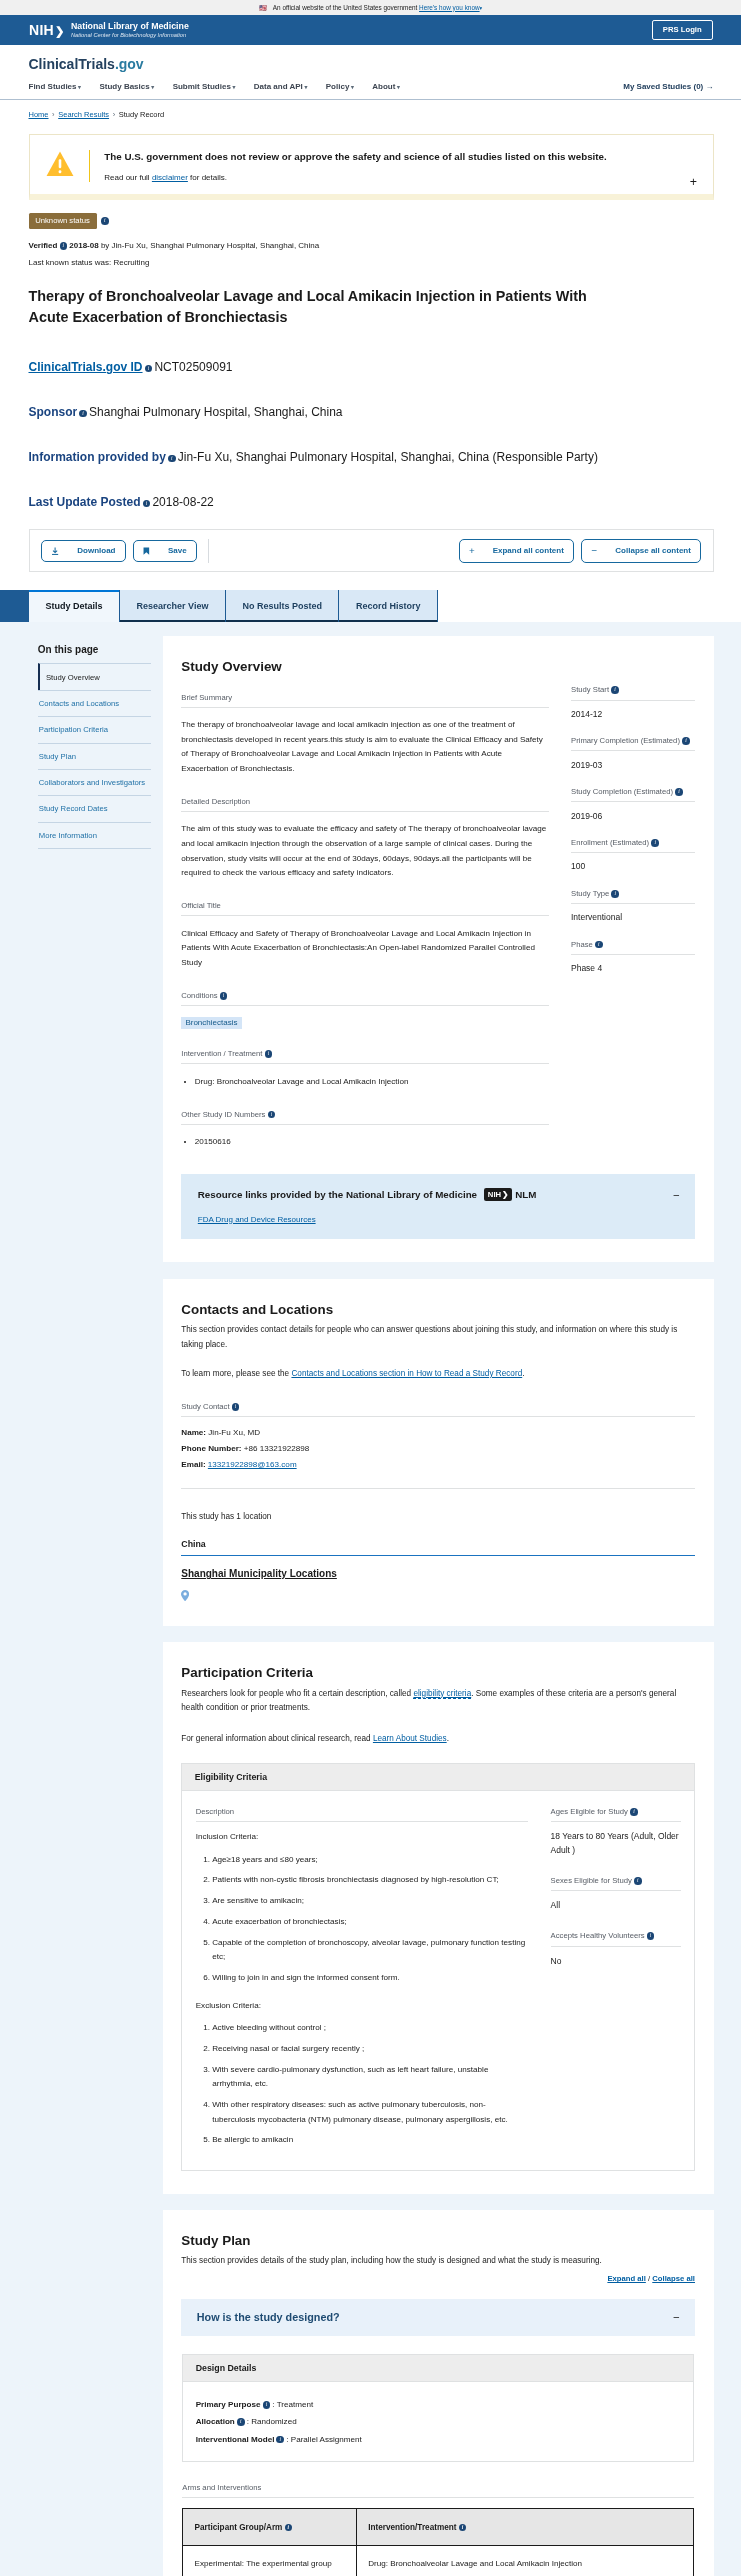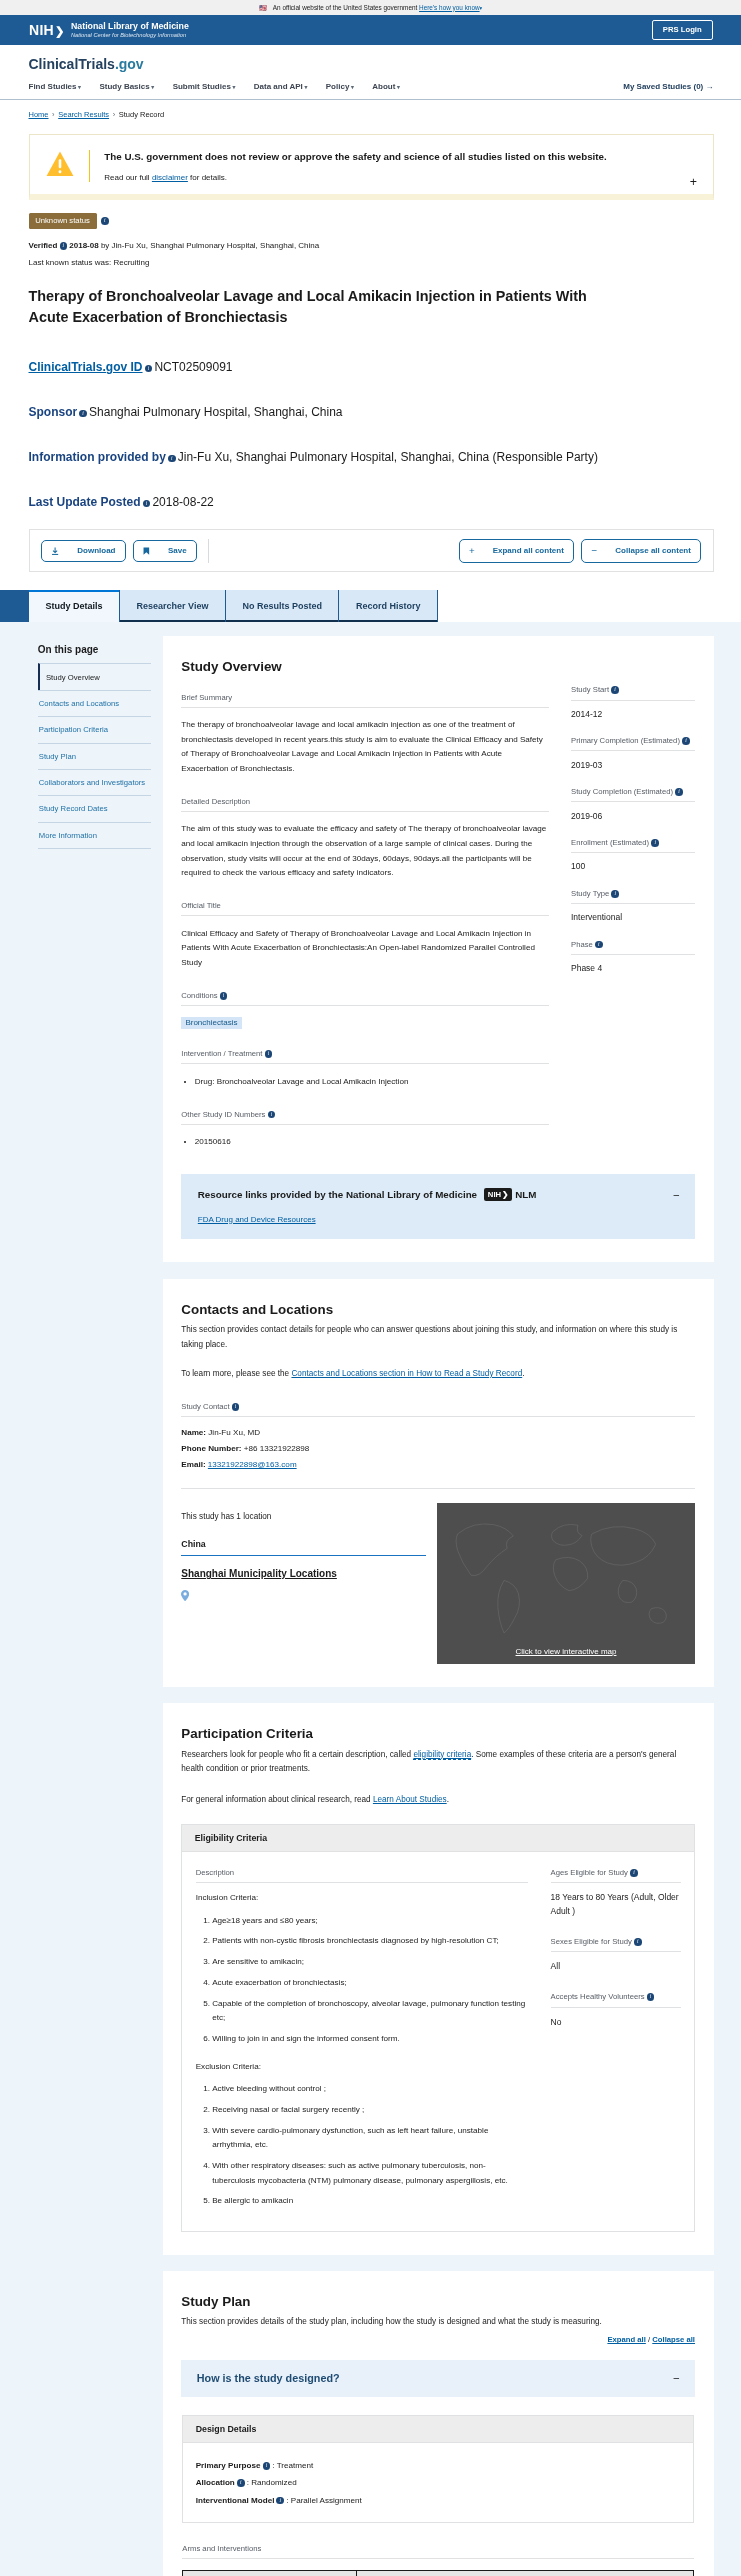--- a/index.html
+++ b/index.html
@@ -370,34 +370,20 @@
         <div class="loc-left">
           <div class="loc-intro">This study has 1 location</div>
           <div class="country">China</div>
           <div class="region">Shanghai Municipality Locations</div>
           <div class="site-row">
             <span><svg width="8.2" height="11.3" viewBox="0 0 16 22">
                     <path d="M8 0 C3.6 0 0 3.6 0 8 c0 6 8 14 8 14 s8-8 8-14 C16 3.6 12.4 0 8 0 Z" fill="#7aadde"></path>
                     <circle cx="8" cy="7.6" r="3.2" fill="#fff"></circle>
                   </svg></span>
           </div>
-        </div>
-        <div class="map">
-          <svg viewBox="0 0 500 312">
-            <g fill="none" stroke="#6e6e6e" stroke-width="1">
-              <path d="M40 60 q30-25 70-18 q25 5 38 22 q-18 8-12 24 q-22 14-40 36 q-14 20-30 16 q-18-24-26-48 q-6-20 0-32 Z"></path>
-              <path d="M130 150 q22 6 28 26 q6 26-8 48 q-10 20-20 28 q-10-22-12-50 q-2-30 12-52 Z"></path>
-              <path d="M225 55 q20-18 48-12 q-4 16 8 20 q-10 16-26 18 q-18 4-30-8 q-6-10 0-18 Z"></path>
-              <path d="M230 110 q26-10 46 2 q18 12 16 34 q-16 22-36 24 q-20-8-28-30 q-6-18 2-30 Z"></path>
-              <path d="M300 60 q40-22 84-10 q30 8 40 30 q-12 26-36 34 q-30 12-58 2 q-24-10-30-32 q-4-14 0-24 Z"></path>
-              <path d="M360 150 q20 0 26 16 q4 16-8 26 q-16 4-24-8 q-8-18 6-34 Z"></path>
-              <path d="M415 205 q16-6 26 4 q8 12-2 22 q-14 6-24-4 q-8-12 0-22 Z"></path>
-            </g>
-          </svg>
-          <a>Click to view interactive map</a>
         </div>
       </div>
     </div>
 
     <div class="card">
       <h2 class="card-h">Participation Criteria</h2>
       <p class="card-sub">
         <span>Researchers look for people who fit a certain description, called </span><a class="dashed-link">eligibility criteria</a><span>. Some examples of these criteria are a person's general health condition or prior treatments.</span>
       </p>
       <p class="card-sub" style="margin-top:15.5px;">

